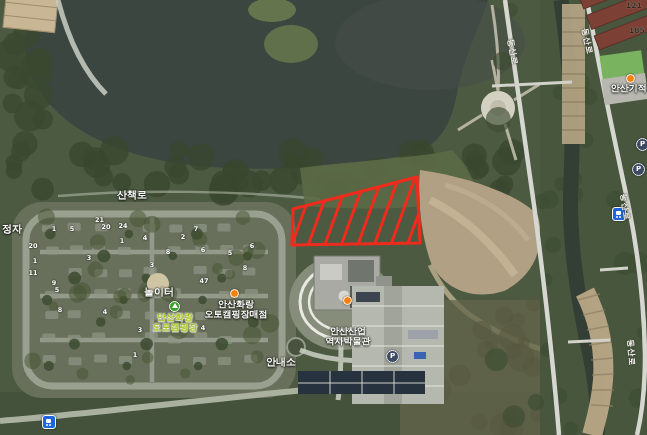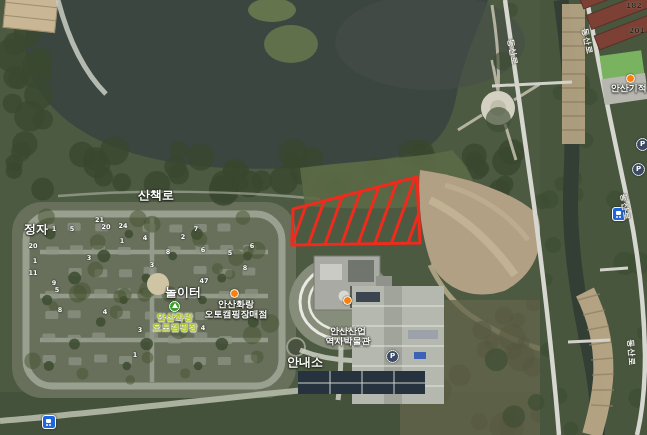--- a/index.html
+++ b/index.html
@@ -5,23 +5,22 @@
   html,body{margin:0;padding:0;background:#222;}
   .map{
     position:relative;width:647px;height:435px;overflow:hidden;
     font-family:"DejaVu Sans","Liberation Sans",sans-serif;
     background:#4d5a42;
   }
   .map svg{position:absolute;left:0;top:0;}
   .ovl{position:absolute;left:0;top:0;width:647px;height:435px;pointer-events:none;}
   .lbl{
     position:absolute;transform:translate(-50%,-50%);
-    color:#fff;font-size:12px;font-weight:600;white-space:nowrap;
+    color:#fff;font-size:10px;font-weight:600;white-space:nowrap;
     text-shadow:0 0 2px rgba(25,30,20,.95),0 0 2px rgba(25,30,20,.95),0 1px 2px rgba(25,30,20,.9);
-    margin-left:24px;
   }
   .poi{position:absolute;transform:translateX(-50%);text-align:center;line-height:10px;white-space:nowrap;}
   .poi span{display:block;color:#fff;font-size:9px;font-weight:700;
     text-shadow:0 0 2px rgba(25,30,20,.95),0 0 2px rgba(25,30,20,.95),0 1px 2px rgba(25,30,20,.9);}
   .poi.green span{color:#a9c21c;
     text-shadow:0 0 2px #fff,0 0 2px #fff,0 1px 1px rgba(255,255,255,.9);}
   .dot{
     position:absolute;width:7px;height:7px;border-radius:50%;
     background:#f5820f;border:1.5px solid #fff;box-shadow:0 0 2px rgba(0,0,0,.6);
   }
@@ -430,22 +429,22 @@
     <span class="pk" style="left:632px;top:163px;">P</span>
     <span class="pk" style="left:386px;top:350px;">P</span>
 
     <div id="road-labels">
         <span class="roadname" style="left: 516px; top: 38px; transform: rotate(80deg);">동산로</span>
         <span class="roadname" style="left: 590px; top: 27px; transform: rotate(78deg);">동산로</span>
         <span class="roadname" style="left: 629px; top: 193px; transform: rotate(82deg);">동산로</span>
         <span class="roadname" style="left: 636px; top: 339px; transform: rotate(86deg);">동산로</span>
       </div>
     <div id="bldg-nums">
-        <span class="bnum" style="left: 626px; top: 1px;">182</span>
-        <span class="bnum" style="left: 629px; top: 26px;">201</span>
+        <span class="bnum" style="left: 626px; top: 1px;">121</span>
+        <span class="bnum" style="left: 629px; top: 26px;">185</span>
       </div>
     <div id="site-nums">
         <span class="snum" style="left: 54px; top: 229px;">1</span>
         <span class="snum" style="left: 72px; top: 229px;">5</span>
         <span class="snum" style="left: 90px; top: 220px; padding-left: 19px;">21</span>
         <span class="snum" style="left: 106px; top: 227px;">20</span>
         <span class="snum" style="left: 123px; top: 226px;">24</span>
         <span class="snum" style="left: 196px; top: 229px;">7</span>
         <span class="snum" style="left: 145px; top: 238px;">4</span>
         <span class="snum" style="left: 183px; top: 237px;">2</span>

